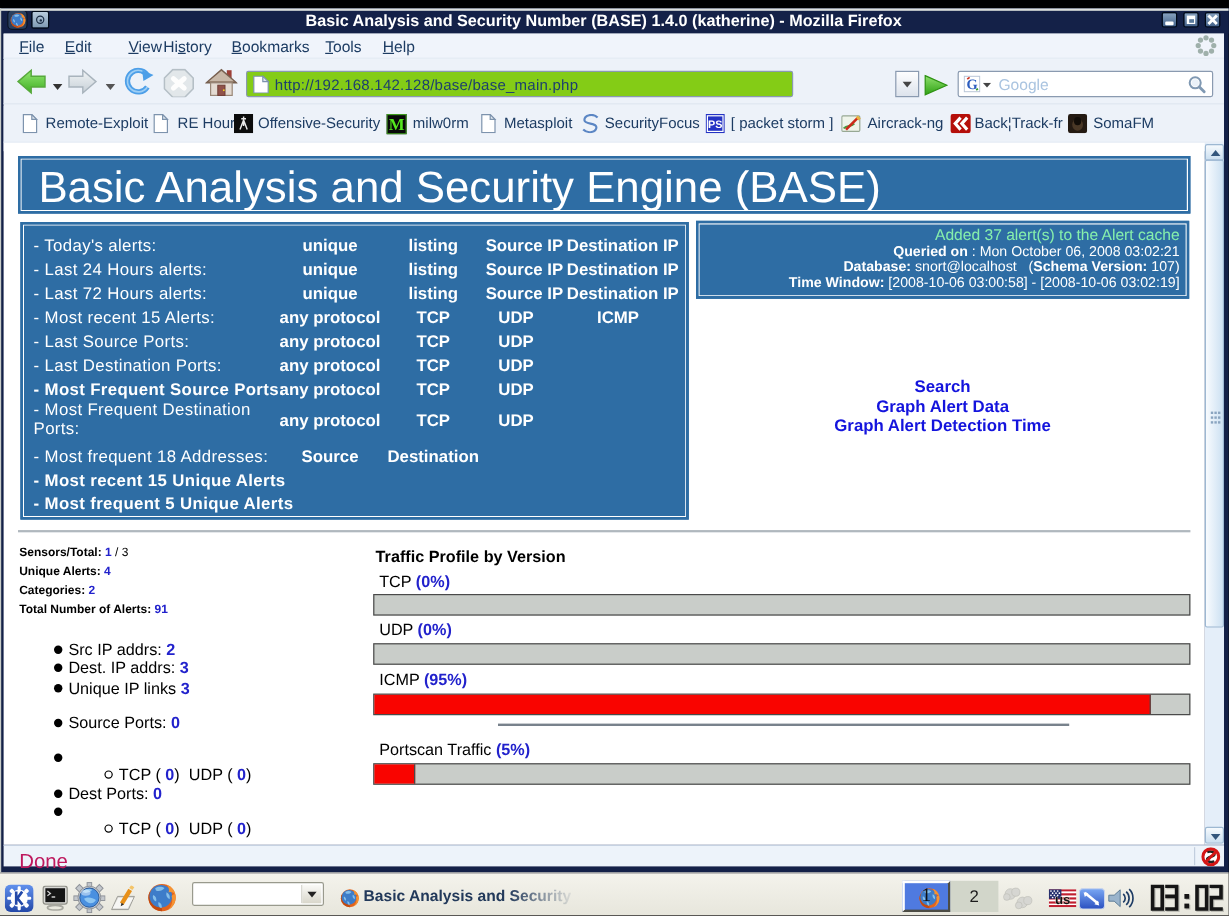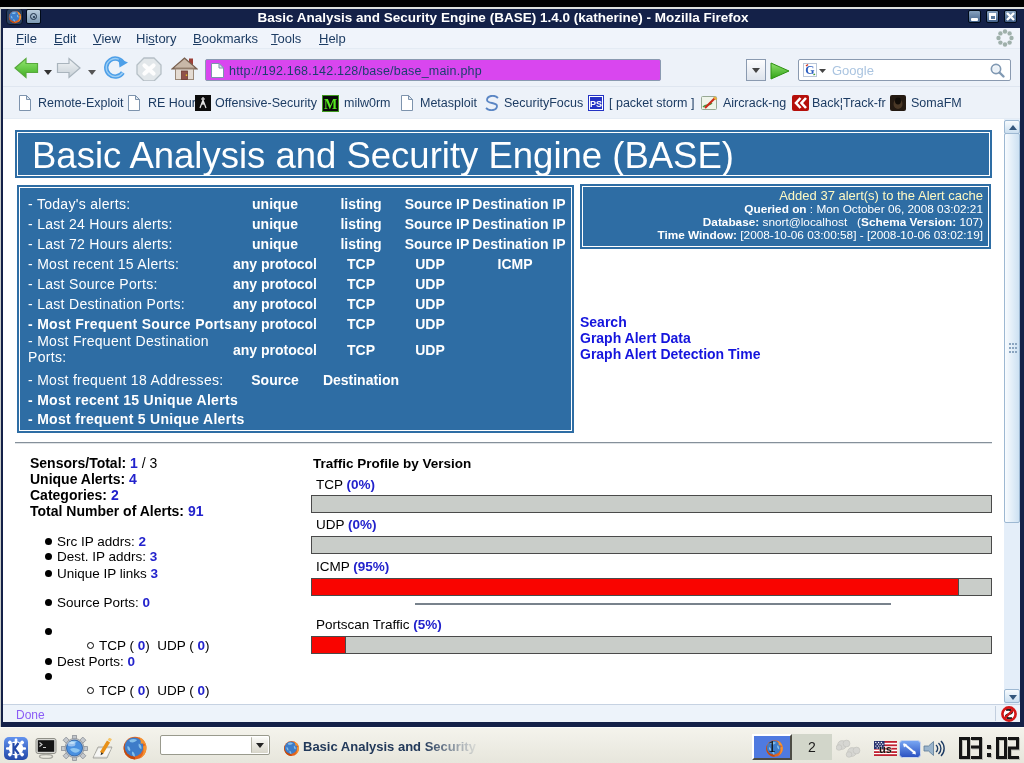--- a/index.html
+++ b/index.html
@@ -16,54 +16,54 @@
 #chrome { position:absolute; left:3px; top:21px; right:4px; height:98px; background:#edf2f9; }
 #menubar { position:absolute; left:0; top:0; right:0; height:21px; background:#f0f4fb; border-bottom:1px solid #e4ebf4; }
 .menu { position:absolute; top:3px; color:#1d3c63; font-size:13px; }
 .menu u { text-decoration:underline; }
 #navbar { position:absolute; left:0; top:22px; right:0; height:37px; background:#edf2f9; border-bottom:1px solid #dfe6f0; }
 #bmbar { position:absolute; left:0; top:60px; right:0; height:31px; background:#edf2f9; border-bottom:1px solid #e4ebf4; }
 .bm { position:absolute; top:8px; height:18px; color:#1d3c63; font-size:12.5px; white-space:nowrap; }
 .pgico { position:absolute; top:7px; }
 
 
-#urlbar { position:absolute; left:202px; top:9px; width:456px; height:22px; background:#d946ef; border:1px solid #8a9ab0; border-radius:2px; }
+#urlbar { position:absolute; left:202px; top:9px; width:456px; height:22px; background:#84cc16; border:1px solid #8a9ab0; border-radius:2px; }
 #urltext { position:absolute; left:23px; top:4px; font-size:12.5px; color:#1c3f6e; letter-spacing:0.2px; }
 #urldrop { position:absolute; left:743px; top:9px; width:20px; height:22px; background:linear-gradient(#fdfdfe,#dde3ec); border:1px solid #8a9ab0; }
 #searchbox { position:absolute; left:795px; top:9px; width:213px; height:22px; background:#fff; border:1px solid #8a9ab0; border-radius:2px; }
 
 
 #viewport { position:absolute; left:3px; top:112px; width:1001px; height:585px; background:#fff; overflow:hidden; }
 #scrollbar { position:absolute; top:112px; right:4px; width:16px; height:585px; background:#e4eef9; }
 .sbtn { position:absolute; left:0; width:16px; height:14px; background:linear-gradient(#f6fafd,#cbdff0); border:1px solid #9db8d2; border-radius:2px; }
 #sb-thumb { position:absolute; top:14px; left:0; width:16px; height:390px; background:linear-gradient(90deg,#f8fbfe,#cde1f2); border:1px solid #9db8d2; border-radius:2px; }
 .sbarrow { width:0; height:0; position:absolute; left:4px; }
 .grip { position:absolute; width:2px; height:2px; background:#8aa5c0; }
 
 
 #statusbar { position:absolute; left:3px; right:4px; bottom:5px; height:18px; background:#edf3fa; border-top:1px solid #c6d2e2; }
-#statusbar .txt { position:absolute; left:13px; top:3px; font-size:12px; color:#8b5cf6; }
+#statusbar .txt { position:absolute; left:13px; top:3px; font-size:17px; color:#be185d; }
 #sb-div { position:absolute; right:24px; top:1px; bottom:1px; width:1px; background:#c2cede; }
 
 
 #page { position:absolute; left:0; top:0; width:1001px; height:673px; font-size:13px; color:#000; }
 #base-header { position:absolute; left:12px; top:11px; width:977px; height:48px; background:#2e6da4; border:2px solid #2e6da4; box-shadow:inset 0 0 0 1px #fff; }
 #base-header span { position:absolute; left:15px; top:3px; color:#fff; font-size:36.5px; }
 #lefttable { position:absolute; left:14px; top:66px; width:557px; height:248px; background:#2e6da4; border:2px solid #2e6da4; box-shadow:inset 0 0 0 1px #fff; }
 .trow { position:absolute; color:#fff; font-size:14px; letter-spacing:0.3px; white-space:nowrap; }
 .trow b { font-weight:bold; }
 .cc { position:absolute; transform:translateX(-50%); color:#ffffff; font-weight:bold; font-size:14px; white-space:nowrap; }
 #rightbox { position:absolute; left:577px; top:65px; width:411px; height:65px; background:#2e6da4; border:2px solid #2e6da4; box-shadow:inset 0 0 0 1px #fff; }
 #rightbox .in { position:absolute; right:6px; top:3px; text-align:right; font-size:11.8px; line-height:13px; color:#fff; }
-#rightbox .y { color:#fef9c3; font-size:13px; }
-.pagelinks { position:absolute; left:577px; top:195px; width:411px; color:#1414dd; font-weight:bold; font-size:14px; line-height:16px; }
+#rightbox .y { color:#86efac; font-size:13px; }
+.pagelinks { position:absolute; left:577px; top:195px; width:411px; text-align:center; color:#1414dd; font-weight:bold; font-size:14px; line-height:16px; }
 #hr1 { position:absolute; left:12px; top:323px; width:977px; height:1px; background:#85909a; box-shadow:0 1px 0 #dfe3e6; }
 
 
-.stat { position:absolute; font-size:14px; font-weight:bold; color:#000; white-space:nowrap;margin-left:14px; }
+.stat { position:absolute; font-size:10px; font-weight:bold; color:#000; white-space:nowrap; }
 .stat b, .li b, .tpp b { color:#2222cc; font-weight:bold; }
 .li { position:absolute; font-size:13.5px; color:#000; white-space:nowrap; }
 .bullet { position:absolute; width:7px; height:7px; border-radius:50%; background:#000; }
 .circ { position:absolute; width:7px; height:7px; border-radius:50%; border:1px solid #000; background:#fff; }
 .tpp { position:absolute; font-size:13.5px; color:#000; white-space:nowrap; }
 .bar { position:absolute; left:308px; width:681px; height:18px; background:#c9cdc9; border:1px solid #4a4a4a; }
 .bar .fill { position:absolute; left:0; top:0; bottom:0; background:#f90400; border-right:1px solid #4a4a4a; }
 
 
 #taskbar { position:absolute; left:0; top:727px; width:1024px; height:36px; background:linear-gradient(#f4f3ec,#e7e6dc); border-top:1px solid #fbfbf8; }
@@ -76,21 +76,21 @@
 #pager2 span { position:absolute; left:16px; top:5px; font-size:14px; color:#1c1c1c; }
 </style>
 </head>
 <body>
 <div id="desktop">
   <div id="win"></div>
   <div style="position:absolute;left:0;top:7px;width:1024px;height:2px;background:#dde0dd;z-index:50"></div>
   <div style="position:absolute;left:0;top:7px;width:1px;height:720px;background:#c9cdc9;z-index:50"></div>
   <div id="win" style="background:transparent">
     <div id="titlebar">
-      <div id="title-text">Basic Analysis and Security Engine (BASE) 1.4.0 (katherine) - Mozilla Firefox</div>
+      <div id="title-text">Basic Analysis and Security Number (BASE) 1.4.0 (katherine) - Mozilla Firefox</div>
       <div style="position:absolute;left:6px;top:1px;width:17px;height:17px;border:1.5px solid #0a1425;border-radius:4px;background:#2a4060"></div>
       <svg style="position:absolute;left:8px;top:3px" width="14" height="14" viewBox="0 0 16 16">
           <circle cx="8" cy="8" r="7" fill="#e2641e"></circle>
       <path d="M8 15 A7 7 0 0 1 1.6 5.2 L8 8 Z" fill="#c24a10"></path>
       <circle cx="7.4" cy="7.3" r="5.8" fill="#3d7cc9"></circle>
       <path d="M4.5 3.2 C6 2.2 8 2.2 9.3 3.1 C8.3 4.5 6.3 4.9 4.9 4.3 Z M10.3 5.3 C11.7 5.9 12.3 7.4 11.9 8.8 C10.5 8.3 9.9 6.8 10.3 5.3 Z M3.4 6.7 C4.8 7.2 5.4 8.6 5 10 C3.6 9.5 3 8.1 3.4 6.7 Z M6.2 10.2 C7.6 10.7 8.2 12.1 7.8 13.5 C6.4 13 5.8 11.6 6.2 10.2 Z" fill="#85bfea"></path>
       <path d="M10.2 1.3 C12.6 2 14.4 4 14.9 6.4 C13.6 5.2 12.5 4.9 11.4 5.4 C11.9 4 11.4 2.5 10.2 1.3 Z" fill="#f59331"></path>
       <path d="M14.9 6.4 C15.6 9.6 14 13 10.9 14.4 C13 12.6 13.8 9.8 12.9 7.3 C13.5 6.5 14.3 6.2 14.9 6.4 Z" fill="#f59331"></path>
         </svg>
       <div style="position:absolute;left:26px;top:2px;width:15px;height:15px;border:1px solid #000a18;border-radius:2px;background:linear-gradient(#b8cbdc,#7e9ab4)">
@@ -107,21 +107,21 @@
       <div class="winbtn" style="left:1004px">
         <svg width="11" height="11" style="position:absolute;left:0;top:0">
             <path d="M2 2 L9 9 M9 2 L2 9" stroke="#fff" stroke-width="2.4"></path>
           </svg>
       </div>
     </div>
     <div id="chrome">
       <div id="menubar">
         <span class="menu" style="left:13px"><u>F</u>ile</span>
         <span class="menu" style="left:51px"><u>E</u>dit</span>
-        <span class="menu" style="left:90px"><u>V</u>iew</span>
+        <span class="menu" style="left:104px"><u>V</u>iew</span>
         <span class="menu" style="left:133px">Hi<u>s</u>tory</span>
         <span class="menu" style="left:190px"><u>B</u>ookmarks</span>
         <span class="menu" style="left:268px"><u>T</u>ools</span>
         <span class="menu" style="left:316px"><u>H</u>elp</span>
         <svg style="position:absolute;right:6px;top:1px" width="18" height="18" viewBox="0 0 18 18">
           <g fill="#9fb0ab">
             <circle cx="9" cy="2.5" r="2.2"></circle>
               <circle cx="13.6" cy="4.4" r="2.2"></circle>
               <circle cx="15.5" cy="9" r="2.2"></circle>
               <circle cx="13.6" cy="13.6" r="2.2"></circle>

